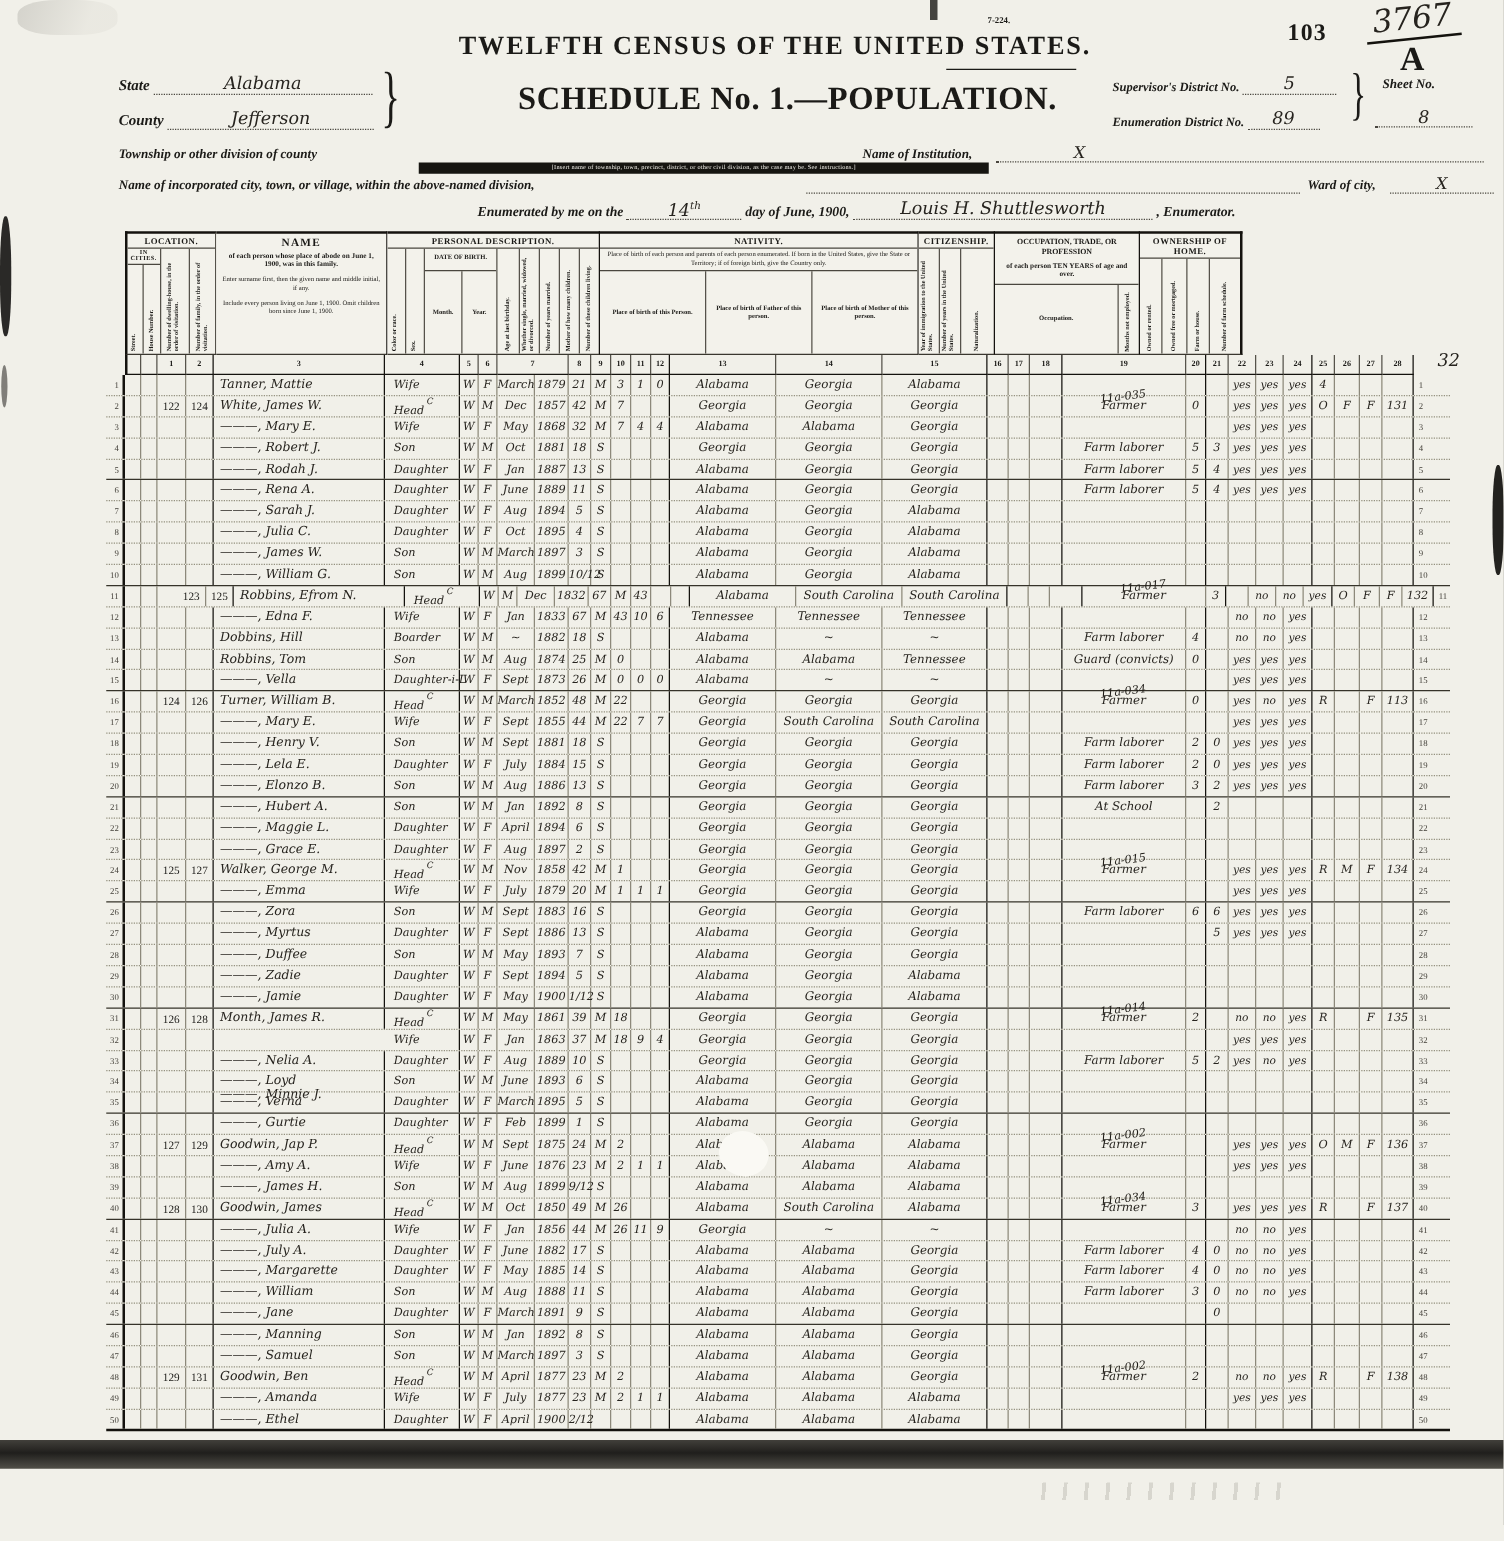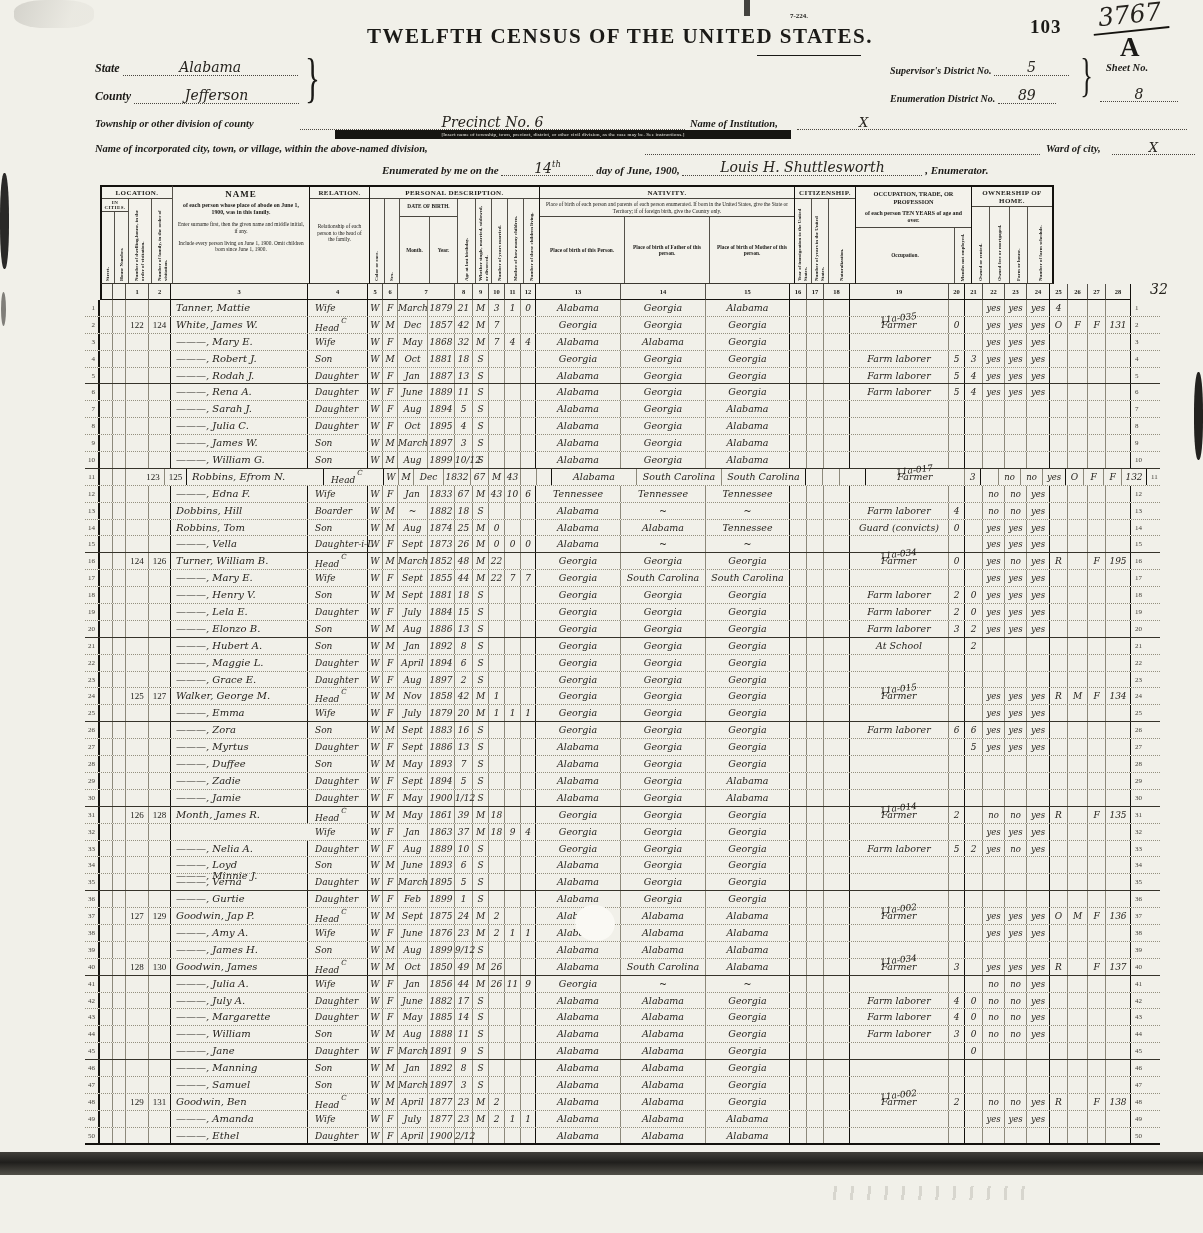--- a/index.html
+++ b/index.html
@@ -75,39 +75,37 @@
   <div class="abs" style="left:95px;top:60px;font-size:12px;">
     <span class="printed-i">State</span>
     <span class="fill" style="width:175px;"><span class="hw" style="font-size:14px;">Alabama</span></span>
   </div>
   <div class="abs" style="left:95px;top:88px;font-size:12px;">
     <span class="printed-i">County</span>
     <span class="fill" style="width:165px;"><span class="hw" style="font-size:14px;">Jefferson</span></span>
   </div>
   <div class="abs brace" style="left:300px;top:52px;">}</div>
 
+  <div class="abs" style="left:370px;top:64px;width:520px;text-align:center;font-size:26px;font-weight:bold;letter-spacing:.5px;">SCHEDULE No. 1.—POPULATION.</div>
 
   <div class="abs" style="left:890px;top:60px;font-size:10px;">
     <span class="printed-i">Supervisor's District No.</span>
     <span class="fill" style="width:75px;"><span class="hw" style="font-size:14px;">5</span></span>
   </div>
   <div class="abs" style="left:890px;top:88px;font-size:10px;">
     <span class="printed-i">Enumeration District No.</span>
     <span class="fill" style="width:58px;"><span class="hw" style="font-size:14px;">89</span></span>
   </div>
   <div class="abs brace" style="left:1076px;top:54px;font-size:44px;">}</div>
   <div class="abs printed-i" style="left:1106px;top:62px;font-size:10.5px;">Sheet No.</div>
   <div class="abs" style="left:1100px;top:84px;">
     <span class="fill" style="width:78px;"><span class="hw" style="font-size:14px;">8</span></span>
   </div>
 
   <div class="abs printed-i" style="left:95px;top:118px;font-size:10.5px;">Township or other division of county</div>
-  <div class="abs" style="left:300px;top:112px;">
-    <span class="fill" style="width:385px;"><span class="hw" style="font-size:14px;">Precinct No. 6</span></span>
-  </div>
   <div class="abs" style="left:335px;top:130px;width:456px;height:9px;background:#161511;color:#f4f3ec;font-size:5px;text-align:center;line-height:9px;letter-spacing:.2px;">[Insert name of township, town, precinct, district, or other civil division, as the case may be.  See instructions.]</div>
   <div class="abs printed-i" style="left:690px;top:118px;font-size:10.5px;">Name of Institution,</div>
   <div class="abs" style="left:797px;top:112px;">
     <span class="fill" style="width:390px;text-align:left;"><span class="hw" style="font-size:13px;padding-left:62px;">X</span></span>
   </div>
 
   <div class="abs printed-i" style="left:95px;top:143px;font-size:10.5px;">Name of incorporated city, town, or village, within the above-named division,</div>
   <div class="abs" style="left:645px;top:137px;"><span class="fill" style="width:395px;"></span></div>
   <div class="abs printed-i" style="left:1046px;top:143px;font-size:10.5px;">Ward of city,</div>
   <div class="abs" style="left:1112px;top:137px;">
@@ -151,24 +149,20 @@
         </div>
       </div>
 
       <div class="group hR" style="width:137px;">
         <div class="gtitle big noline">NAME</div>
         <div class="desc b">of each person whose place of abode on June 1, 1900, was in this family.</div>
         <div class="desc" style="margin-top:3px;">Enter surname first, then the given name and middle initial, if any.</div>
         <div class="desc" style="margin-top:3px;">Include every person living on June 1, 1900.  Omit children born since June 1, 1900.</div>
       </div>
 
-      <div class="group hR" style="width:60px;">
-        <div class="gtitle">RELATION.</div>
-        <div class="desc" style="margin-top:22px;">Relationship of each person to the head of the family.</div>
-      </div>
 
       <div class="group hR" style="width:170px;">
         <div class="gtitle">PERSONAL DESCRIPTION.</div>
         <div class="gsub">
           <div class="vcell" style="width:15px;">
               <span class="vtext">Color or race.</span>
             </div>
           <div class="vcell" style="width:15px;">
               <span class="vtext">Sex.</span>
             </div>
@@ -852,21 +846,21 @@
           <div class="cell  hR" style="width: 26px;"></div>
           <div class="cell c-occ hw" style="width: 99px;"><span class="occode">11a-034</span><span class="occtext">Farmer</span></div>
           <div class="cell hw hR" style="width: 16px;">0</div>
           <div class="cell hw" style="width: 18px;"></div>
           <div class="cell c-yn hw" style="width: 22px;">yes</div>
           <div class="cell c-yn hw" style="width: 22px;">no</div>
           <div class="cell c-yn hw hR" style="width: 23px;">yes</div>
           <div class="cell hw" style="width: 18px;">R</div>
           <div class="cell hw" style="width: 20px;"></div>
           <div class="cell hw" style="width: 18px;">F</div>
-          <div class="cell hw hR" style="width: 25px;">195</div>
+          <div class="cell hw hR" style="width: 25px;">113</div>
           <div class="cell rn" style="width: 20px;">16</div>
         </div>
         <div class="trow">
           <div class="cell ln" style="width: 15px;">17</div>
           <div class="cell " style="width: 13px;"></div>
           <div class="cell " style="width: 13px;"></div>
           <div class="cell " style="width: 23px;"></div>
           <div class="cell  hR" style="width: 22px;"></div>
           <div class="cell c-name hw hR" style="width: 137px;">———, Mary E.</div>
           <div class="cell c-rel hw hR" style="width: 60px;">Wife</div>

